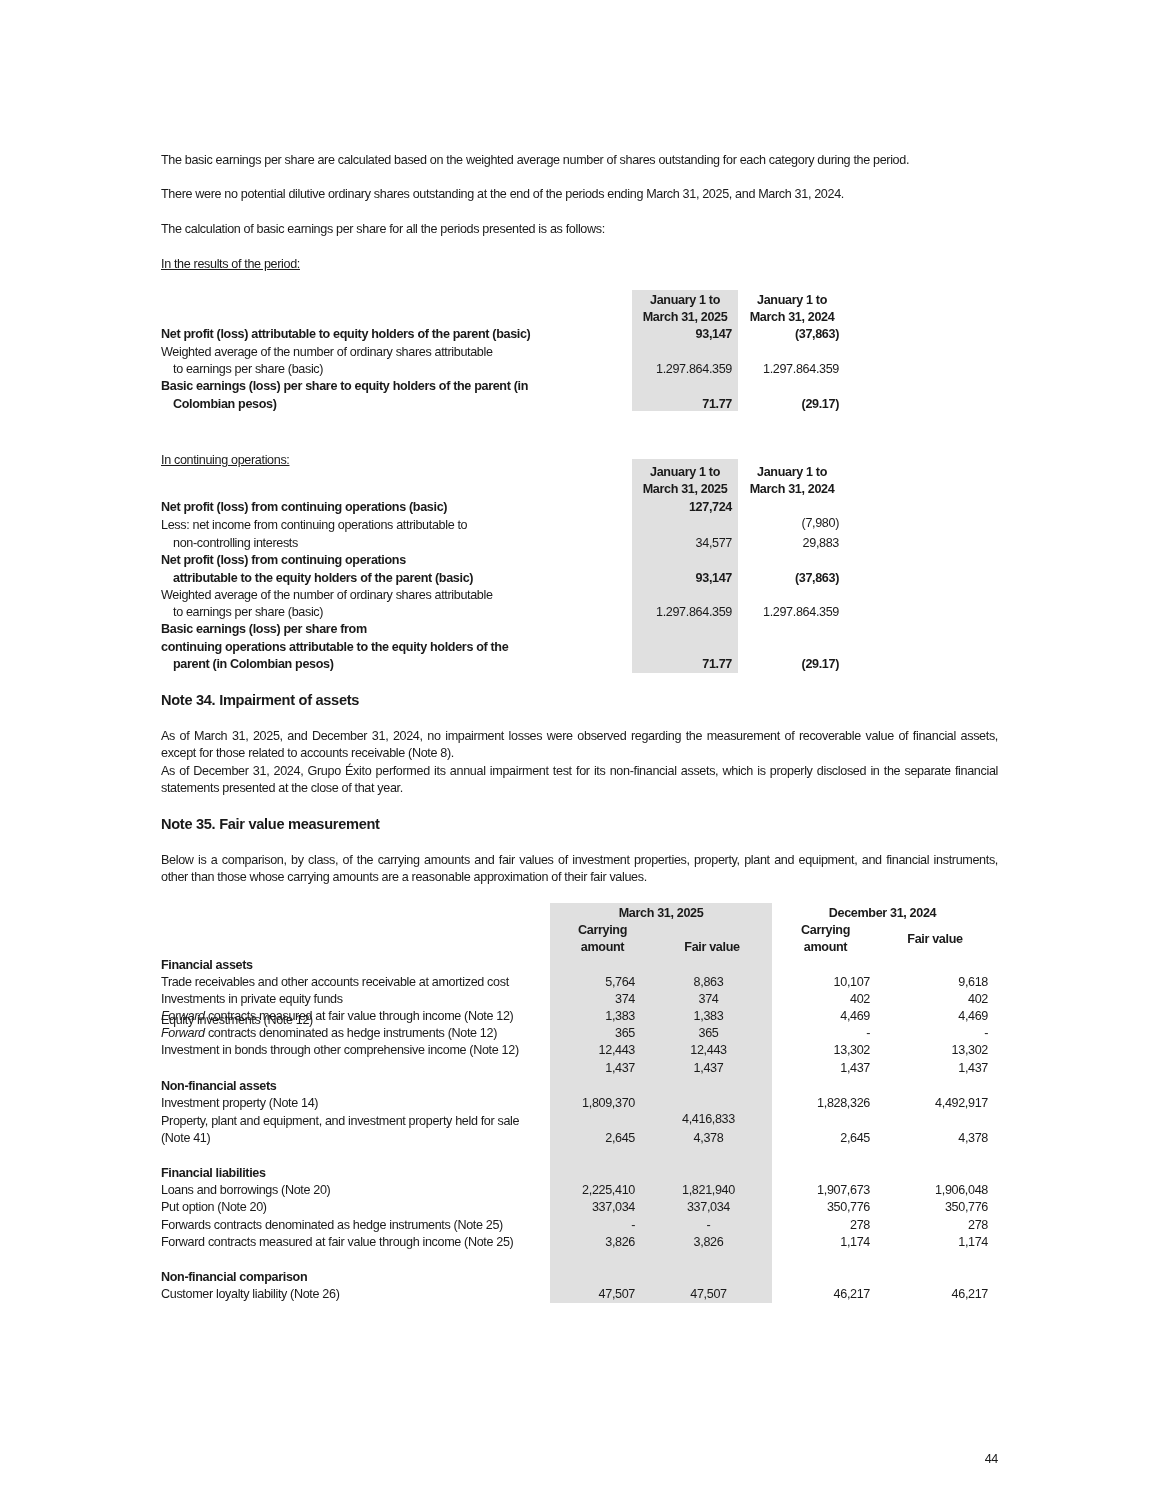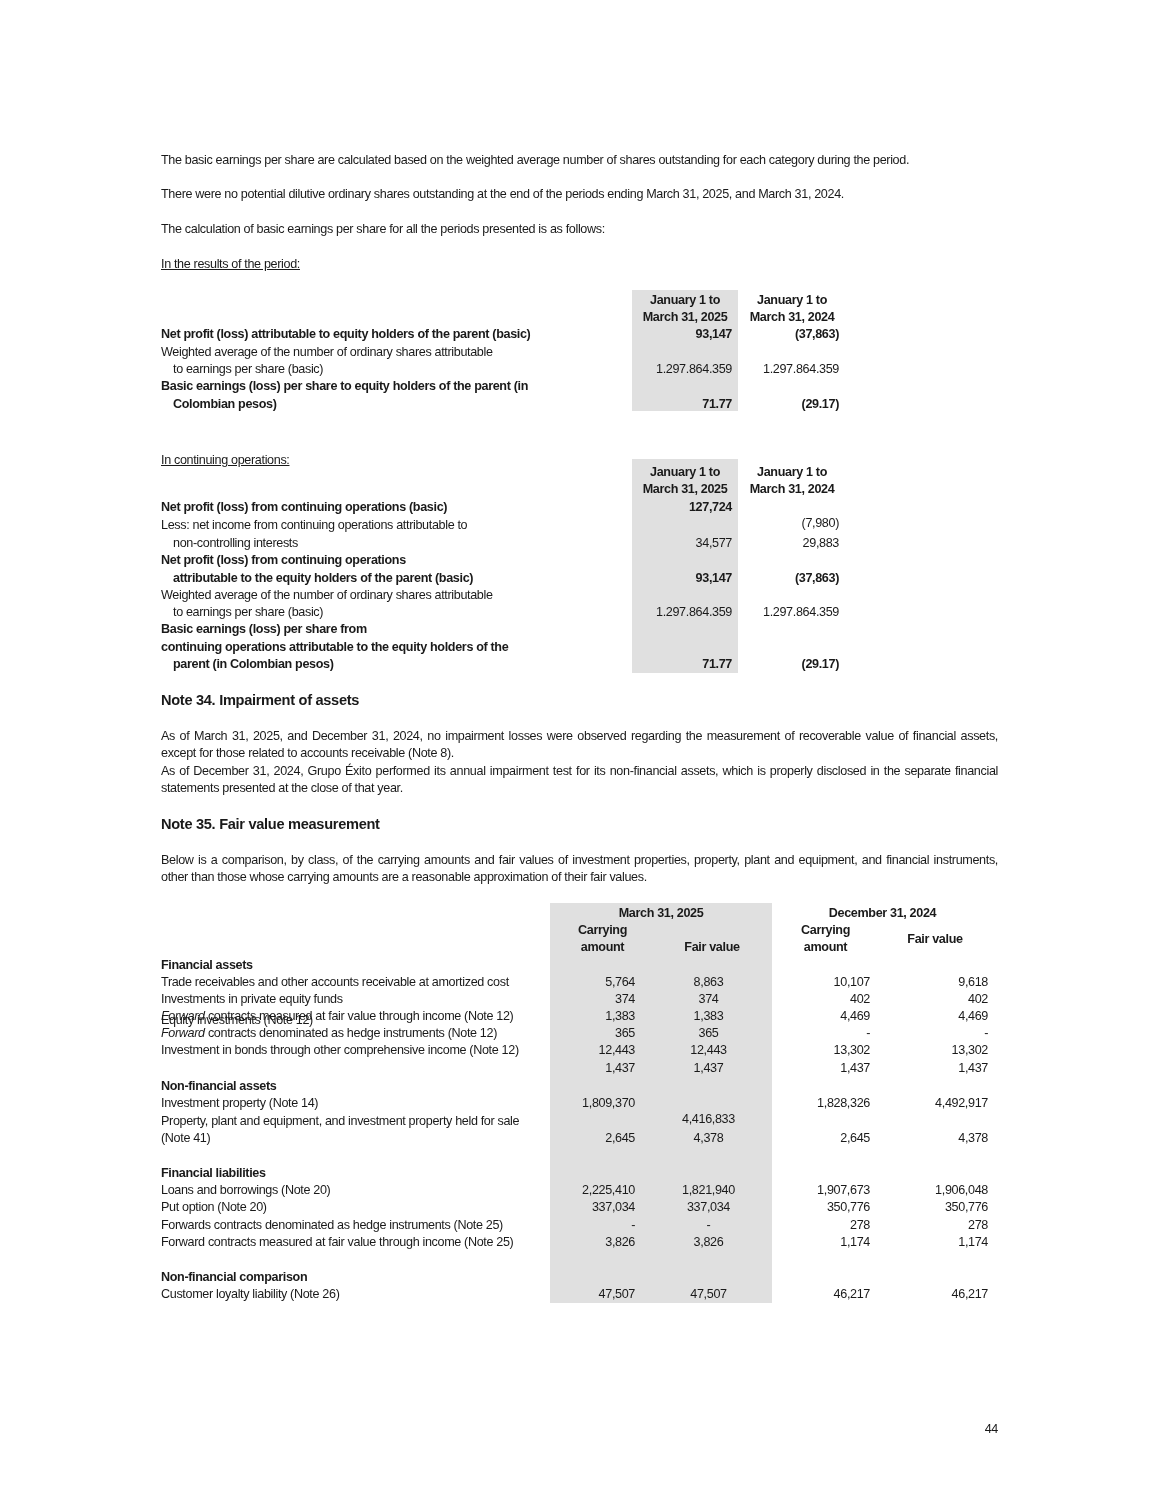--- a/index.html
+++ b/index.html
@@ -20,21 +20,21 @@
   .num { position: absolute; text-align: right; white-space: nowrap; line-height: 17px; }
   .hdr { position: absolute; text-align: center; font-weight: bold; line-height: 17px; white-space: nowrap; }
   
   .e1 { left: 632px; width: 100px; }
   .e2 { left: 739px; width: 100px; }
   
   .f1 { left: 550px; width: 85px; }
   .f2 { left: 650px; width: 117px; text-align: center; }
   .f3 { left: 775px; width: 95px; }
   .f4 { left: 880px; width: 108px; }
-  .pageno { position: absolute; left: 970px; top: 1422px; width: 28px; text-align: right; font-size: 12.6px; }
+  .pageno { position: absolute; left: 970px; top: 1452px; width: 28px; text-align: right; font-size: 12.6px; }
 </style>
 </head>
 <body>
 
 <p class="para" style="top:152px;">The basic earnings per share are calculated based on the weighted average number of shares outstanding for each category during the period.</p>
 <p class="para" style="top:186px;">There were no potential dilutive ordinary shares outstanding at the end of the periods ending March 31, 2025, and March 31, 2024.</p>
 <p class="para" style="top:221px;">The calculation of basic earnings per share for all the periods presented is as follows:</p>
 <p class="para u" style="top:256px; width:auto;text-align:center;">In the results of the period:</p>
 
 <div>

